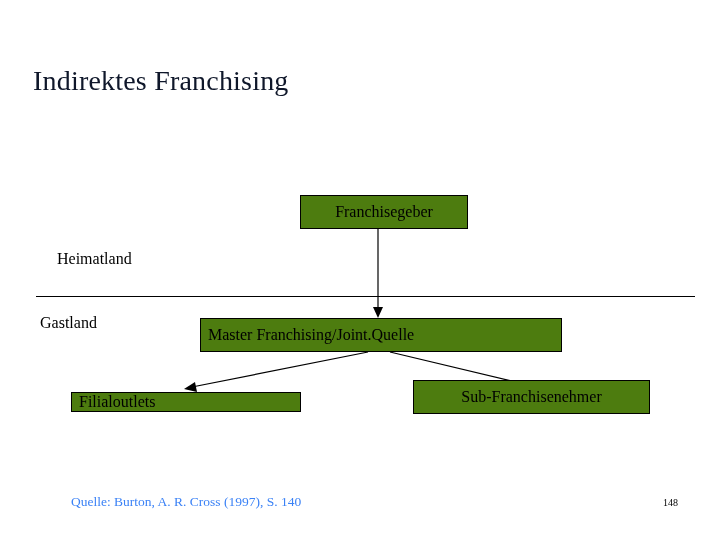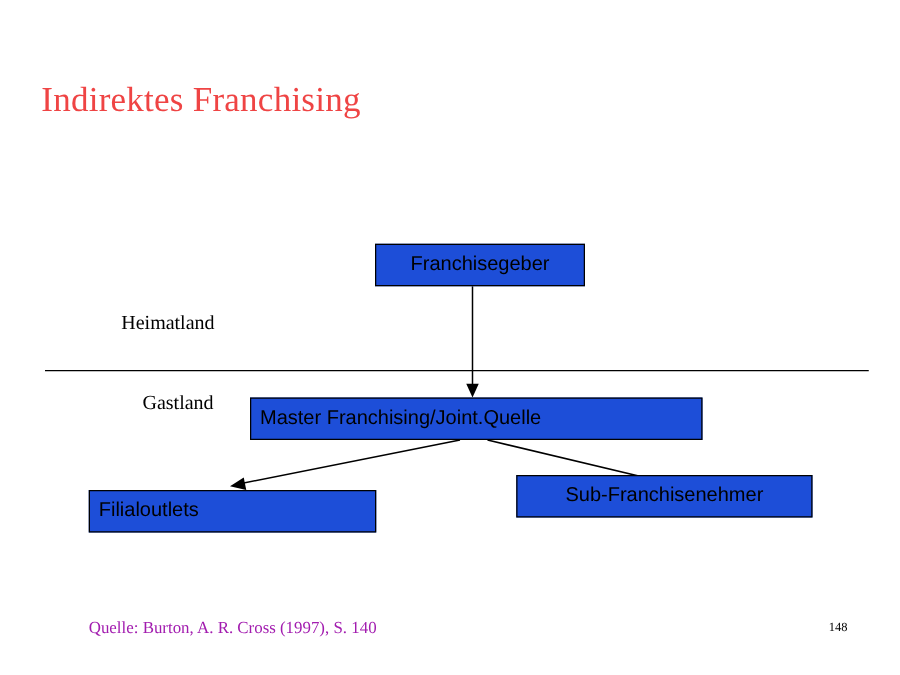--- a/index.html
+++ b/index.html
@@ -16,63 +16,62 @@
   .slide {
     position: relative;
     width: 720px;
     height: 540px;
   }
   .title {
     position: absolute;
     left: 33px;
     top: 65px;
     font-size: 28px;
-    color: #ef4444;
+    color: #0f172a;
     font-family: "Liberation Serif", serif;
     letter-spacing: 0.2px;
     white-space: nowrap;
   }
   .box {
     position: absolute;
     border: 1px solid #000000;
-    background: #1d4ed8;
+    background: #4d7c0f;
     font-size: 16px;
     color: #000000;
-    font-family: Liberation Sans, sans-serif;
+    font-family: Liberation Serif, serif;
     display: flex;
     align-items: center;
     box-sizing: border-box;
     white-space: nowrap;
   }
   .box.center {
     justify-content: center;
   }
   .box.left {
     justify-content: flex-start;
     padding-left: 7px;
   }
   .plain-label {
     position: absolute;
     font-size: 16px;
     color: #000000;
     font-family: "Liberation Serif", serif;
     white-space: nowrap;
-    margin-left: 40px;
   }
   .hline {
     position: absolute;
     height: 0;
     border-top: 1px solid #000000;
   }
   .source {
     position: absolute;
     left: 71px;
     top: 494px;
     font-size: 13.5px;
-    color: #a21caf;
+    color: #3b82f6;
     font-family: "Liberation Serif", serif;
     white-space: nowrap;
   }
   .page-number {
     position: absolute;
     left: 663px;
     top: 497px;
     font-size: 10px;
     color: #000000;
     font-family: "Liberation Serif", serif;
@@ -81,24 +80,24 @@
     position: absolute;
     left: 0;
     top: 0;
     width: 720px;
     height: 540px;
     pointer-events: none;
   }
   
   #box-franchisegeber { left: 300px; top: 195px; width: 168px; height: 34px; }
   #box-master         { left: 200px; top: 318px; width: 362px; height: 34px; }
-  #box-filialoutlets  { left: 71px;  top: 392px; width: 230px; height: 34px; }
+  #box-filialoutlets  { left: 71px;  top: 392px; width: 230px; height: 20px; }
   #box-subfranchise   { left: 413px; top: 380px; width: 237px; height: 34px; }
   #label-heimatland   { left: 57px;  top: 250px; }
-  #label-gastland     { left: 74px;  top: 314px; font-family: Liberation Serif, serif; }
+  #label-gastland     { left: 40px;  top: 314px; font-family: Liberation Serif, serif; }
   #divider            { left: 36px;  top: 296px; width: 659px; }
 </style>
 </head>
 <body>
 
 <div class="slide">
 
   <div class="title">Indirektes Franchising</div>
 
   <svg class="connectors" viewBox="0 0 720 540">

